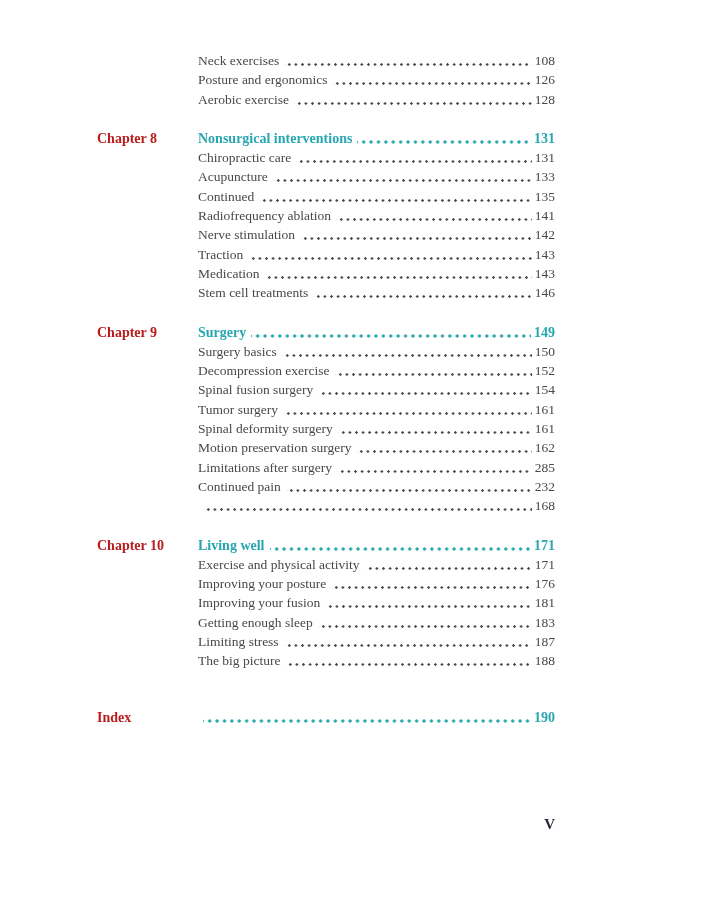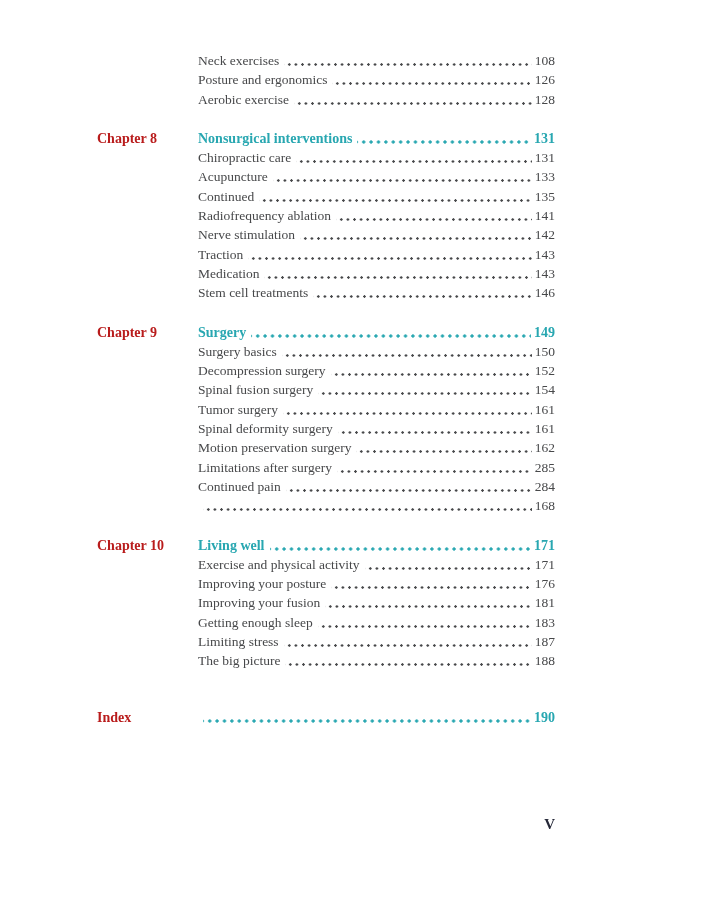--- a/index.html
+++ b/index.html
@@ -167,21 +167,21 @@
           <span class="num">149</span>
         </div>
         <div class="toc-row item-row">
           <span class="col-label"></span>
           <span class="title">Surgery basics</span>
           <span class="leader"></span>
           <span class="num">150</span>
         </div>
         <div class="toc-row item-row">
           <span class="col-label"></span>
-          <span class="title">Decompression surgery</span>
+          <span class="title">Decompression exercise</span>
           <span class="leader"></span>
           <span class="num">152</span>
         </div>
         <div class="toc-row item-row">
           <span class="col-label"></span>
           <span class="title">Spinal fusion surgery</span>
           <span class="leader"></span>
           <span class="num">154</span>
         </div>
         <div class="toc-row item-row">
@@ -205,21 +205,21 @@
         <div class="toc-row item-row">
           <span class="col-label"></span>
           <span class="title">Limitations after surgery</span>
           <span class="leader"></span>
           <span class="num">285</span>
         </div>
         <div class="toc-row item-row">
           <span class="col-label"></span>
           <span class="title">Continued pain</span>
           <span class="leader"></span>
-          <span class="num">284</span>
+          <span class="num">232</span>
         </div>
         <div class="toc-row item-row">
           <span class="col-label"></span>
           <span class="leader"></span>
           <span class="num">168</span>
         </div>
       </div>
       <div class="toc-group">
         <div class="toc-row chapter-row">
           <span class="col-label">Chapter 10</span>

